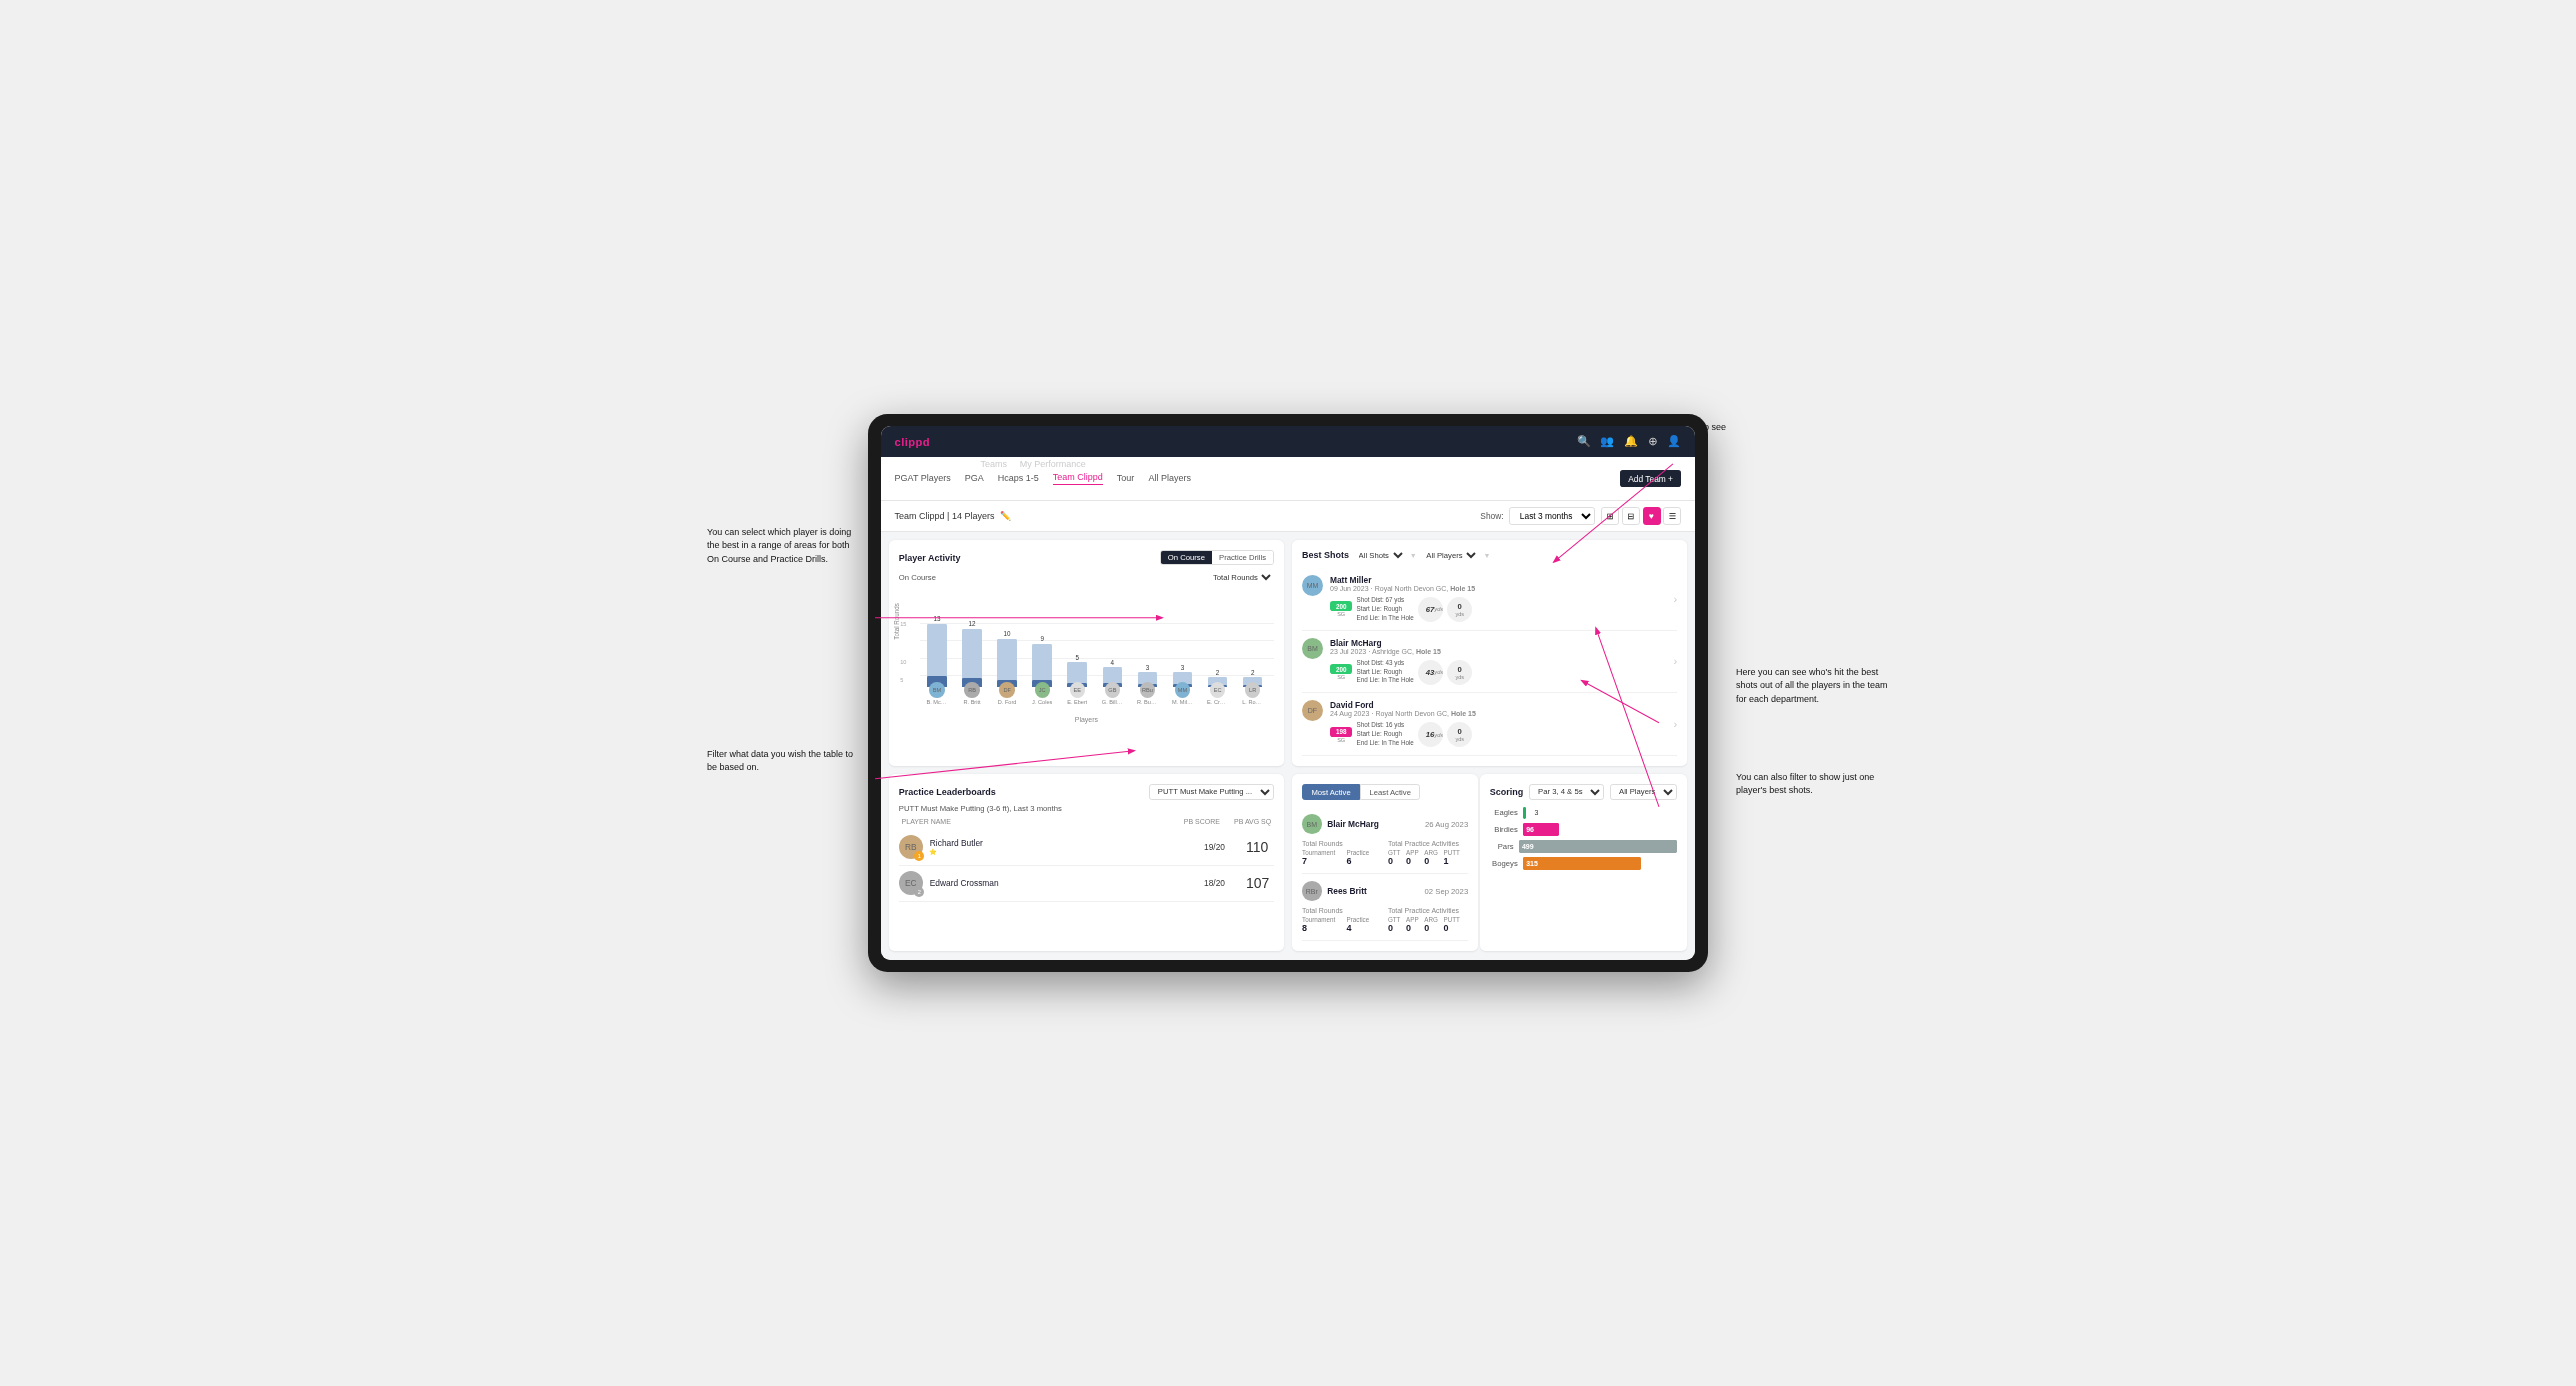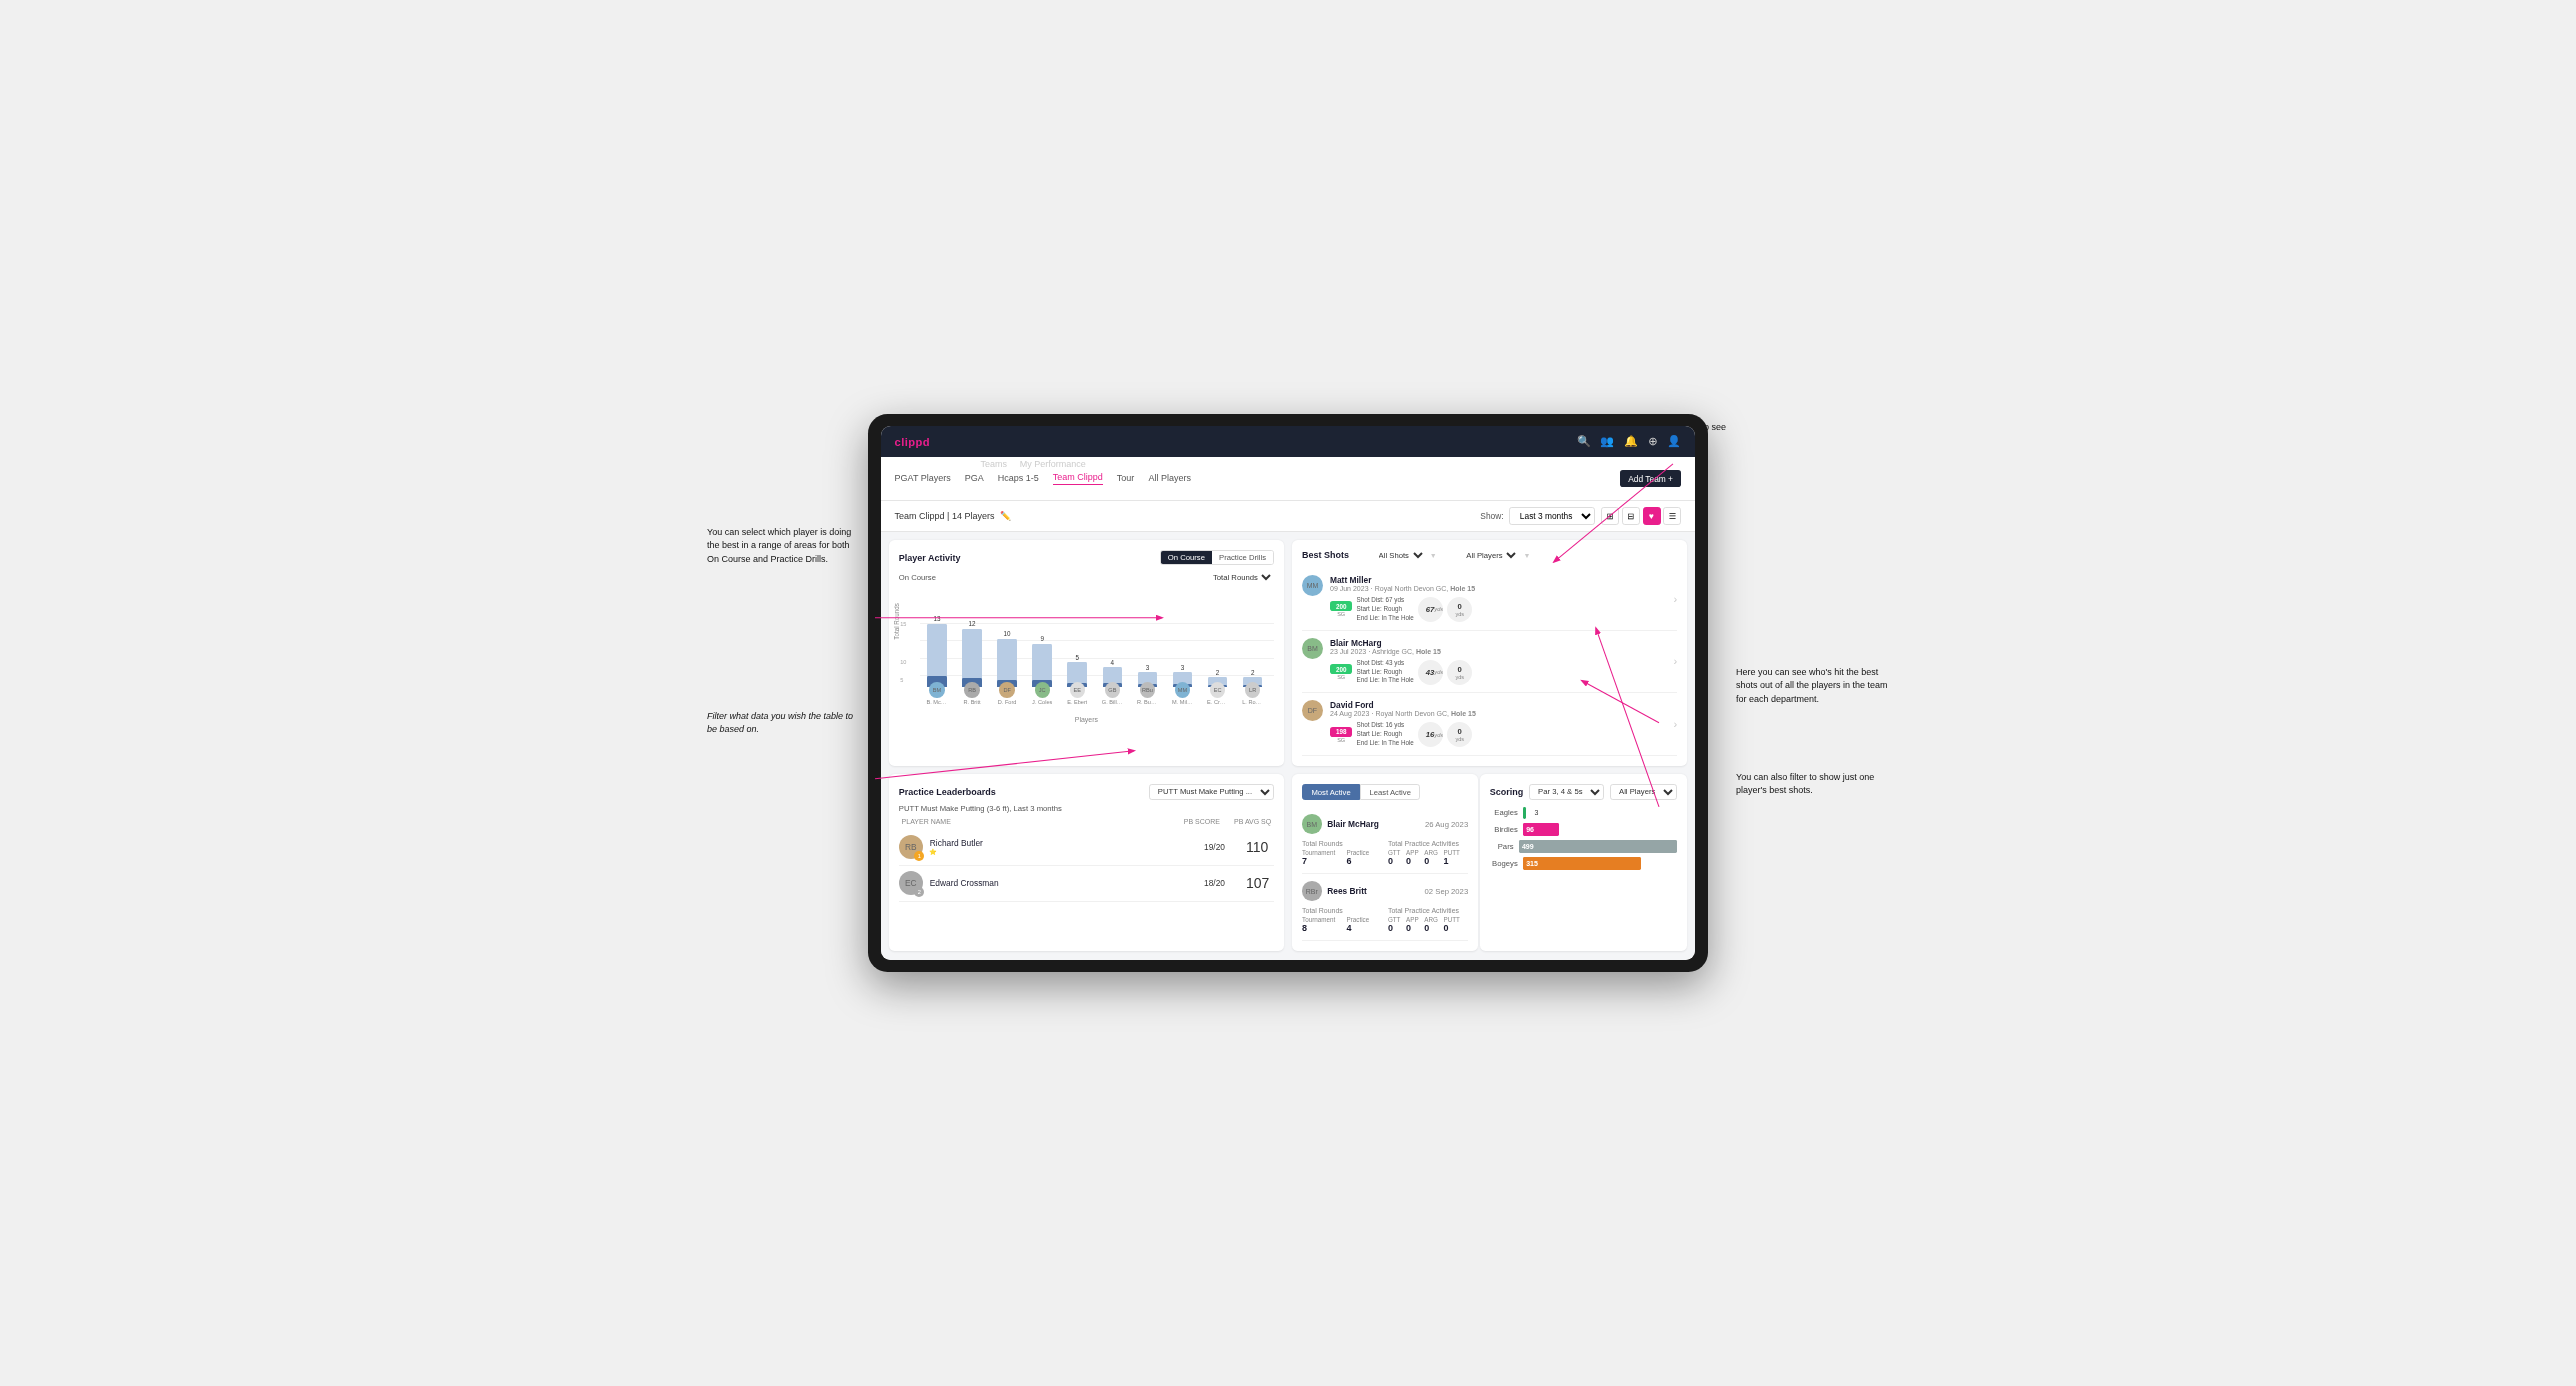--- a/index.html
+++ b/index.html
@@ -30,22 +30,21 @@
       top: 7px;
       right: -21px;
       text-align: left;
     }
     .annotation-left-top {
       left: -161px;
       top: 112px;
     }
     .annotation-left-bottom {
       left: -161px;
-      top: 296px;
-      font-style: italic;
+      top: 334px;
     }
     .annotation-right-mid {
       right: -182px;
       top: 252px;
     }
     .annotation-right-bottom {
       right: -182px;
       top: 357px;
     }
 
@@ -366,21 +365,20 @@
       align-items: center;
       gap: 4.2px;
     }
 
     .filter-dropdown {
       font-size: 7.7px;
       border: none;
       background: transparent;
       cursor: pointer;
       color: #333;
-      margin-left: 20px;
     }
 
     .shot-item {
       border-bottom: 0.7px solid #f0f0f0;
       padding: 7px 0;
       display: flex;
       gap: 7px;
       align-items: flex-start;
     }
 

